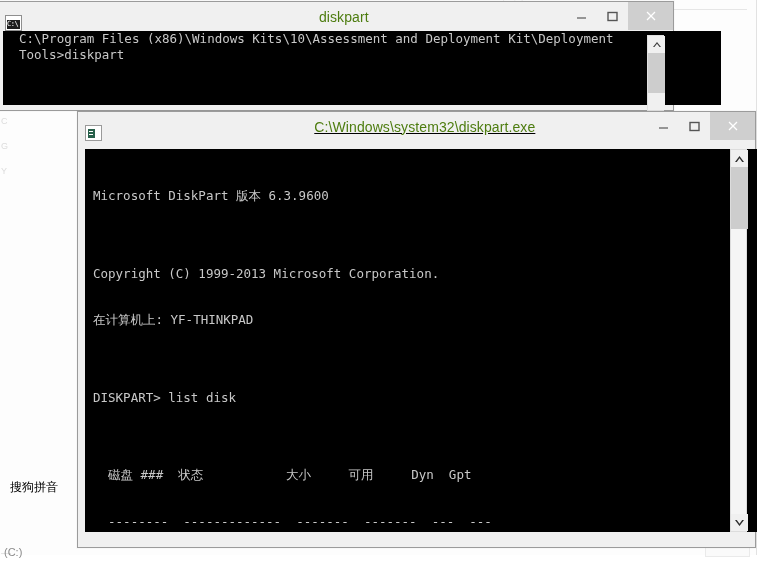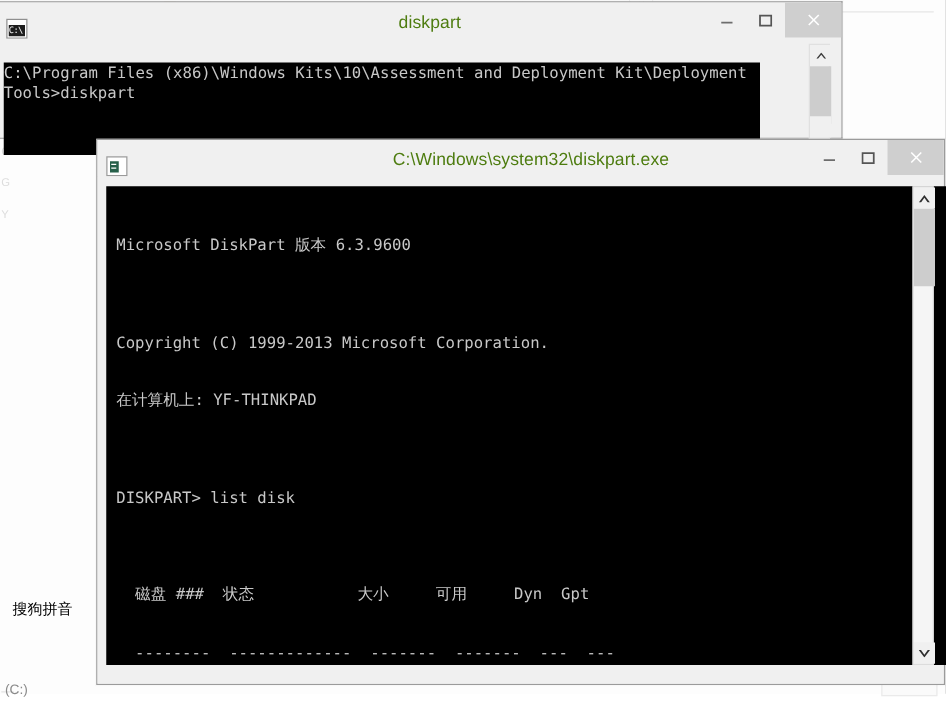--- a/index.html
+++ b/index.html
@@ -224,33 +224,33 @@
     left: -2px; top: 1px;
     width: 676px; height: 110px;
     border-left: none;
   }
   #win-diskpart .client {
     position: absolute;
     left: 0; top: 29px;
     right: 0; bottom: 0;
   }
   #win-diskpart .console {
-    left: 5px; top: 19px;
-    width: 605px; height: 74px;
+    left: 5px; top: 0;
+    width: 718px; height: 74px; padding-left: 16px;
   }
   #win-diskpart .sbar {
     left: 649px; top: 4px;
     height: 76px;
     border: 1px solid #e0e0e0;
   }
 
   
   #win-diskpart-exe {
     left: 77px; top: 111px;
-    width: 679px; height: 437px;
+    width: 679px; height: 437px; text-decoration: underline;
   }
   #win-diskpart-exe .client {
     position: absolute;
     left: 0; top: 29px; right: 0; bottom: 0;
   }
   #win-diskpart-exe .console {
     left: 7px; top: 8px;
     width: 715px; height: 383px;
     padding: 8px 0 0 8px;
   }

